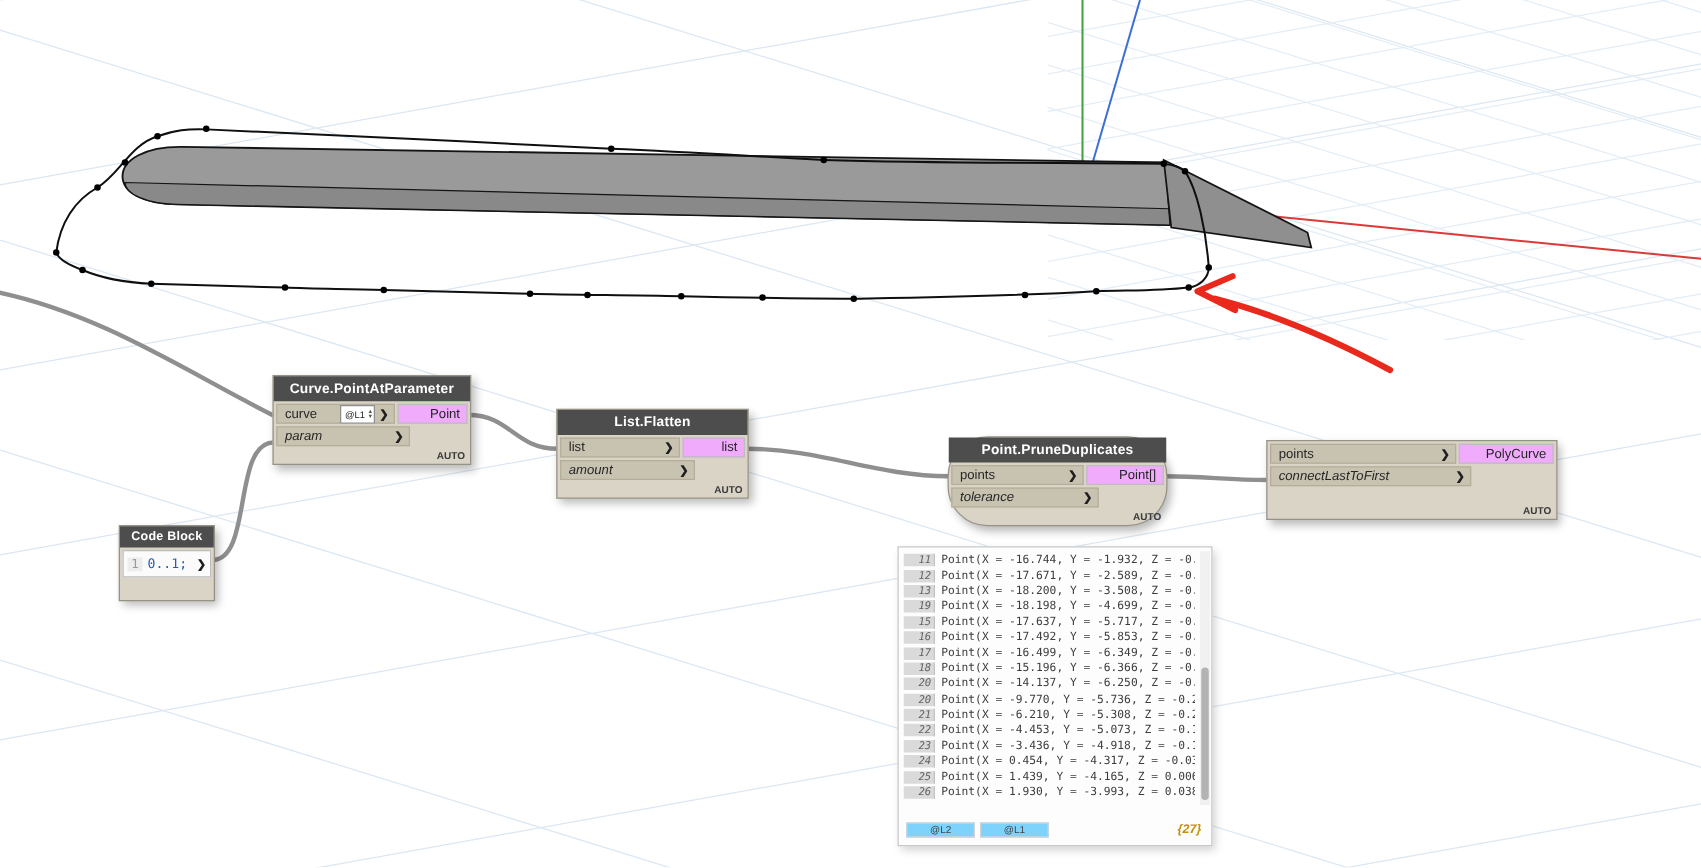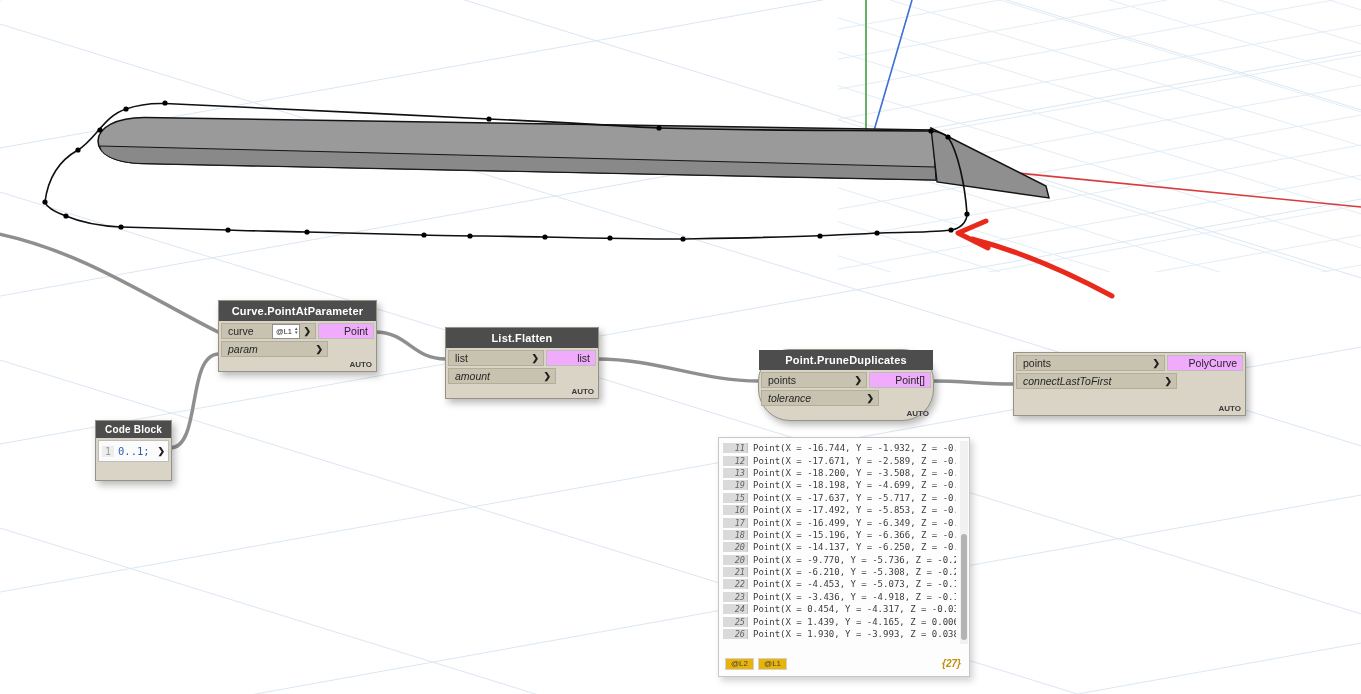--- a/index.html
+++ b/index.html
@@ -34,21 +34,21 @@
 
   
   .preview{position:absolute;left:718px;top:437px;width:250px;height:238px;background:#fdfdfd;border:1px solid #c7c7c7;box-shadow:3px 4px 7px rgba(0,0,0,.18);}
   .pv-rows{position:absolute;left:4px;top:4px;right:13px;}
   .pv-row{display:flex;align-items:center;height:12.4px;}
   .pv-num{width:20px;text-align:right;font:italic 8.5px "DejaVu Sans Mono",monospace;color:#636363;background:#dadada;border-right:1px solid #c2c2c2;padding:0 2px;margin-right:5px;flex:none;}
   .pv-text{font:9px "DejaVu Sans Mono",monospace;color:#3c3c3c;white-space:pre;overflow:hidden;}
   .pv-scroll{position:absolute;right:1px;top:3px;bottom:32px;width:8px;background:#f1f1f1;}
   .pv-thumb{position:absolute;left:1px;right:1px;top:46%;height:52%;background:#b3b3b3;border-radius:3px;}
   .pv-footer{position:absolute;left:6px;right:8px;bottom:5px;height:15px;display:flex;align-items:center;gap:4px;}
-  .pv-chip{font-size:8px;color:#444;background:#eab308;border:1px solid #d2d2d2;padding:1px 5px;line-height:1;}
+  .pv-chip{font-size:8px;color:#444;background:#7dd3fc;border:1px solid #d2d2d2;padding:1px 18px;line-height:1;}
   .pv-count{margin-left:auto;font-style:italic;font-weight:bold;font-size:10px;color:#c28f10;}
 </style>
 </head>
 <body>
 
 <div id="canvas">
   <svg id="scene" viewBox="0 0 1361 694">
       <g>
         <line x1="0" y1="-480" x2="1361" y2="-58.089999999999975" stroke="#dbe7f2" stroke-width="1"></line>
         <line x1="0" y1="-312" x2="1361" y2="109.91000000000003" stroke="#dbe7f2" stroke-width="1"></line>

